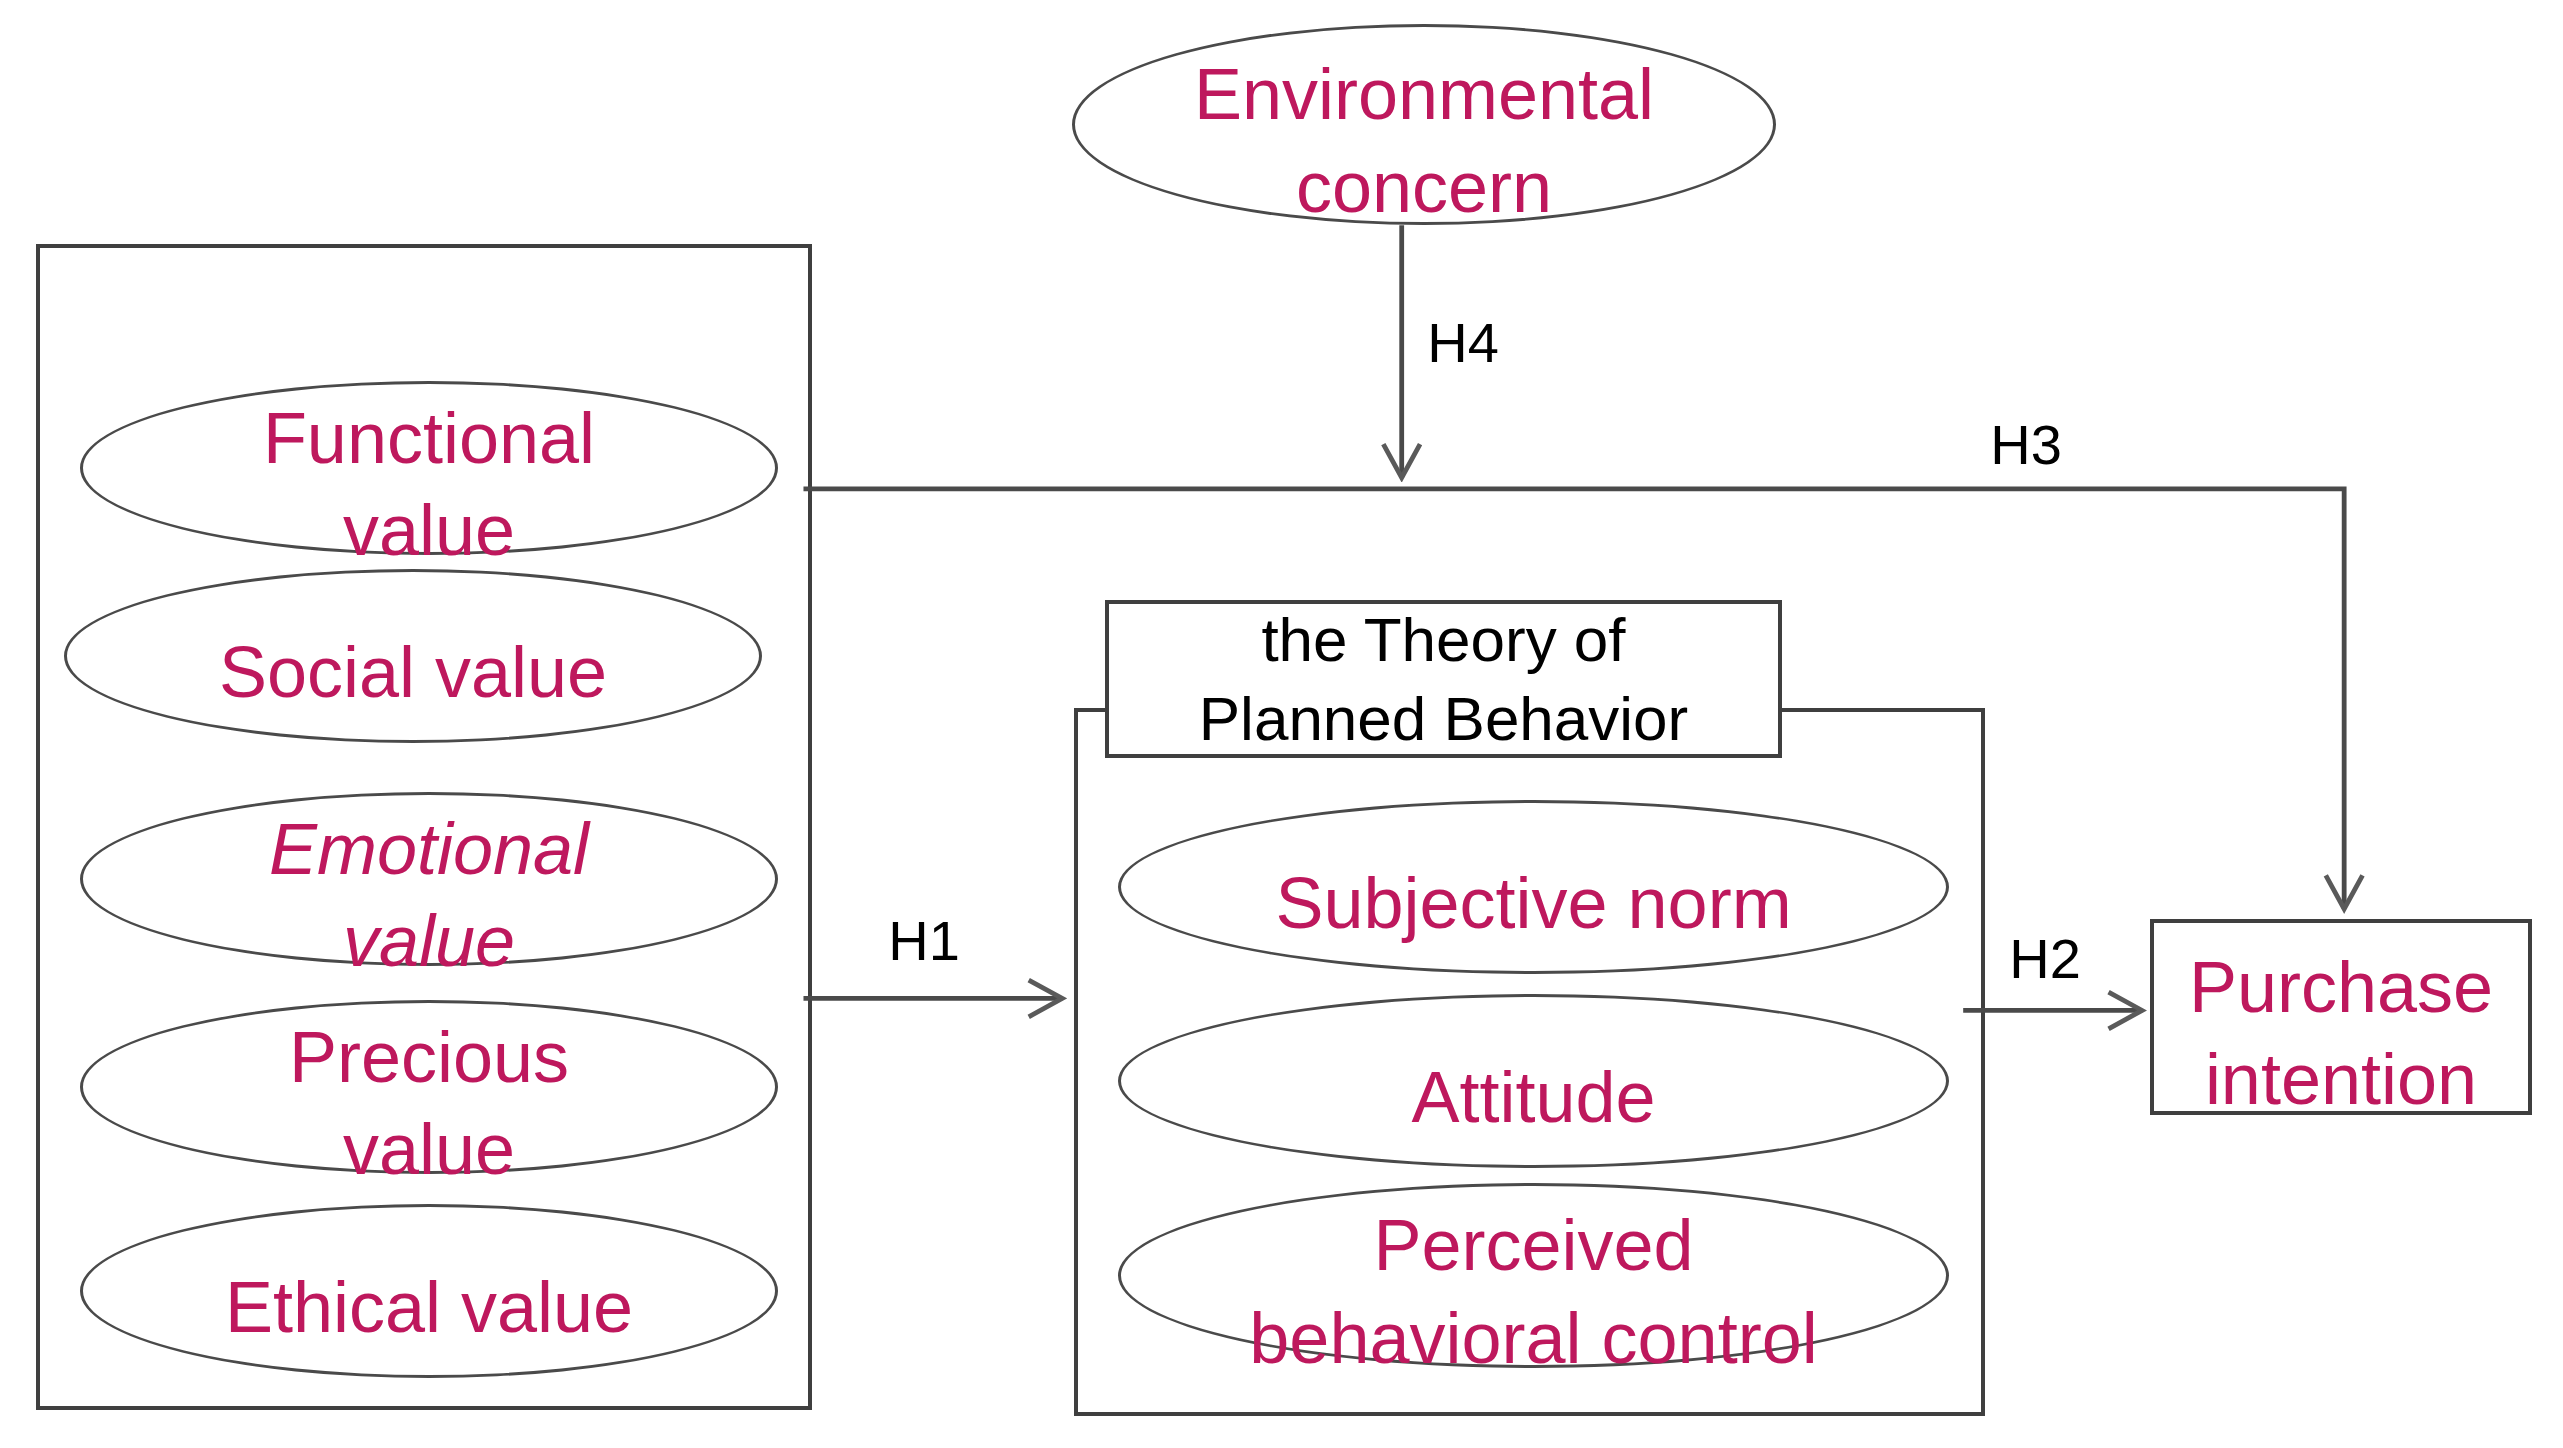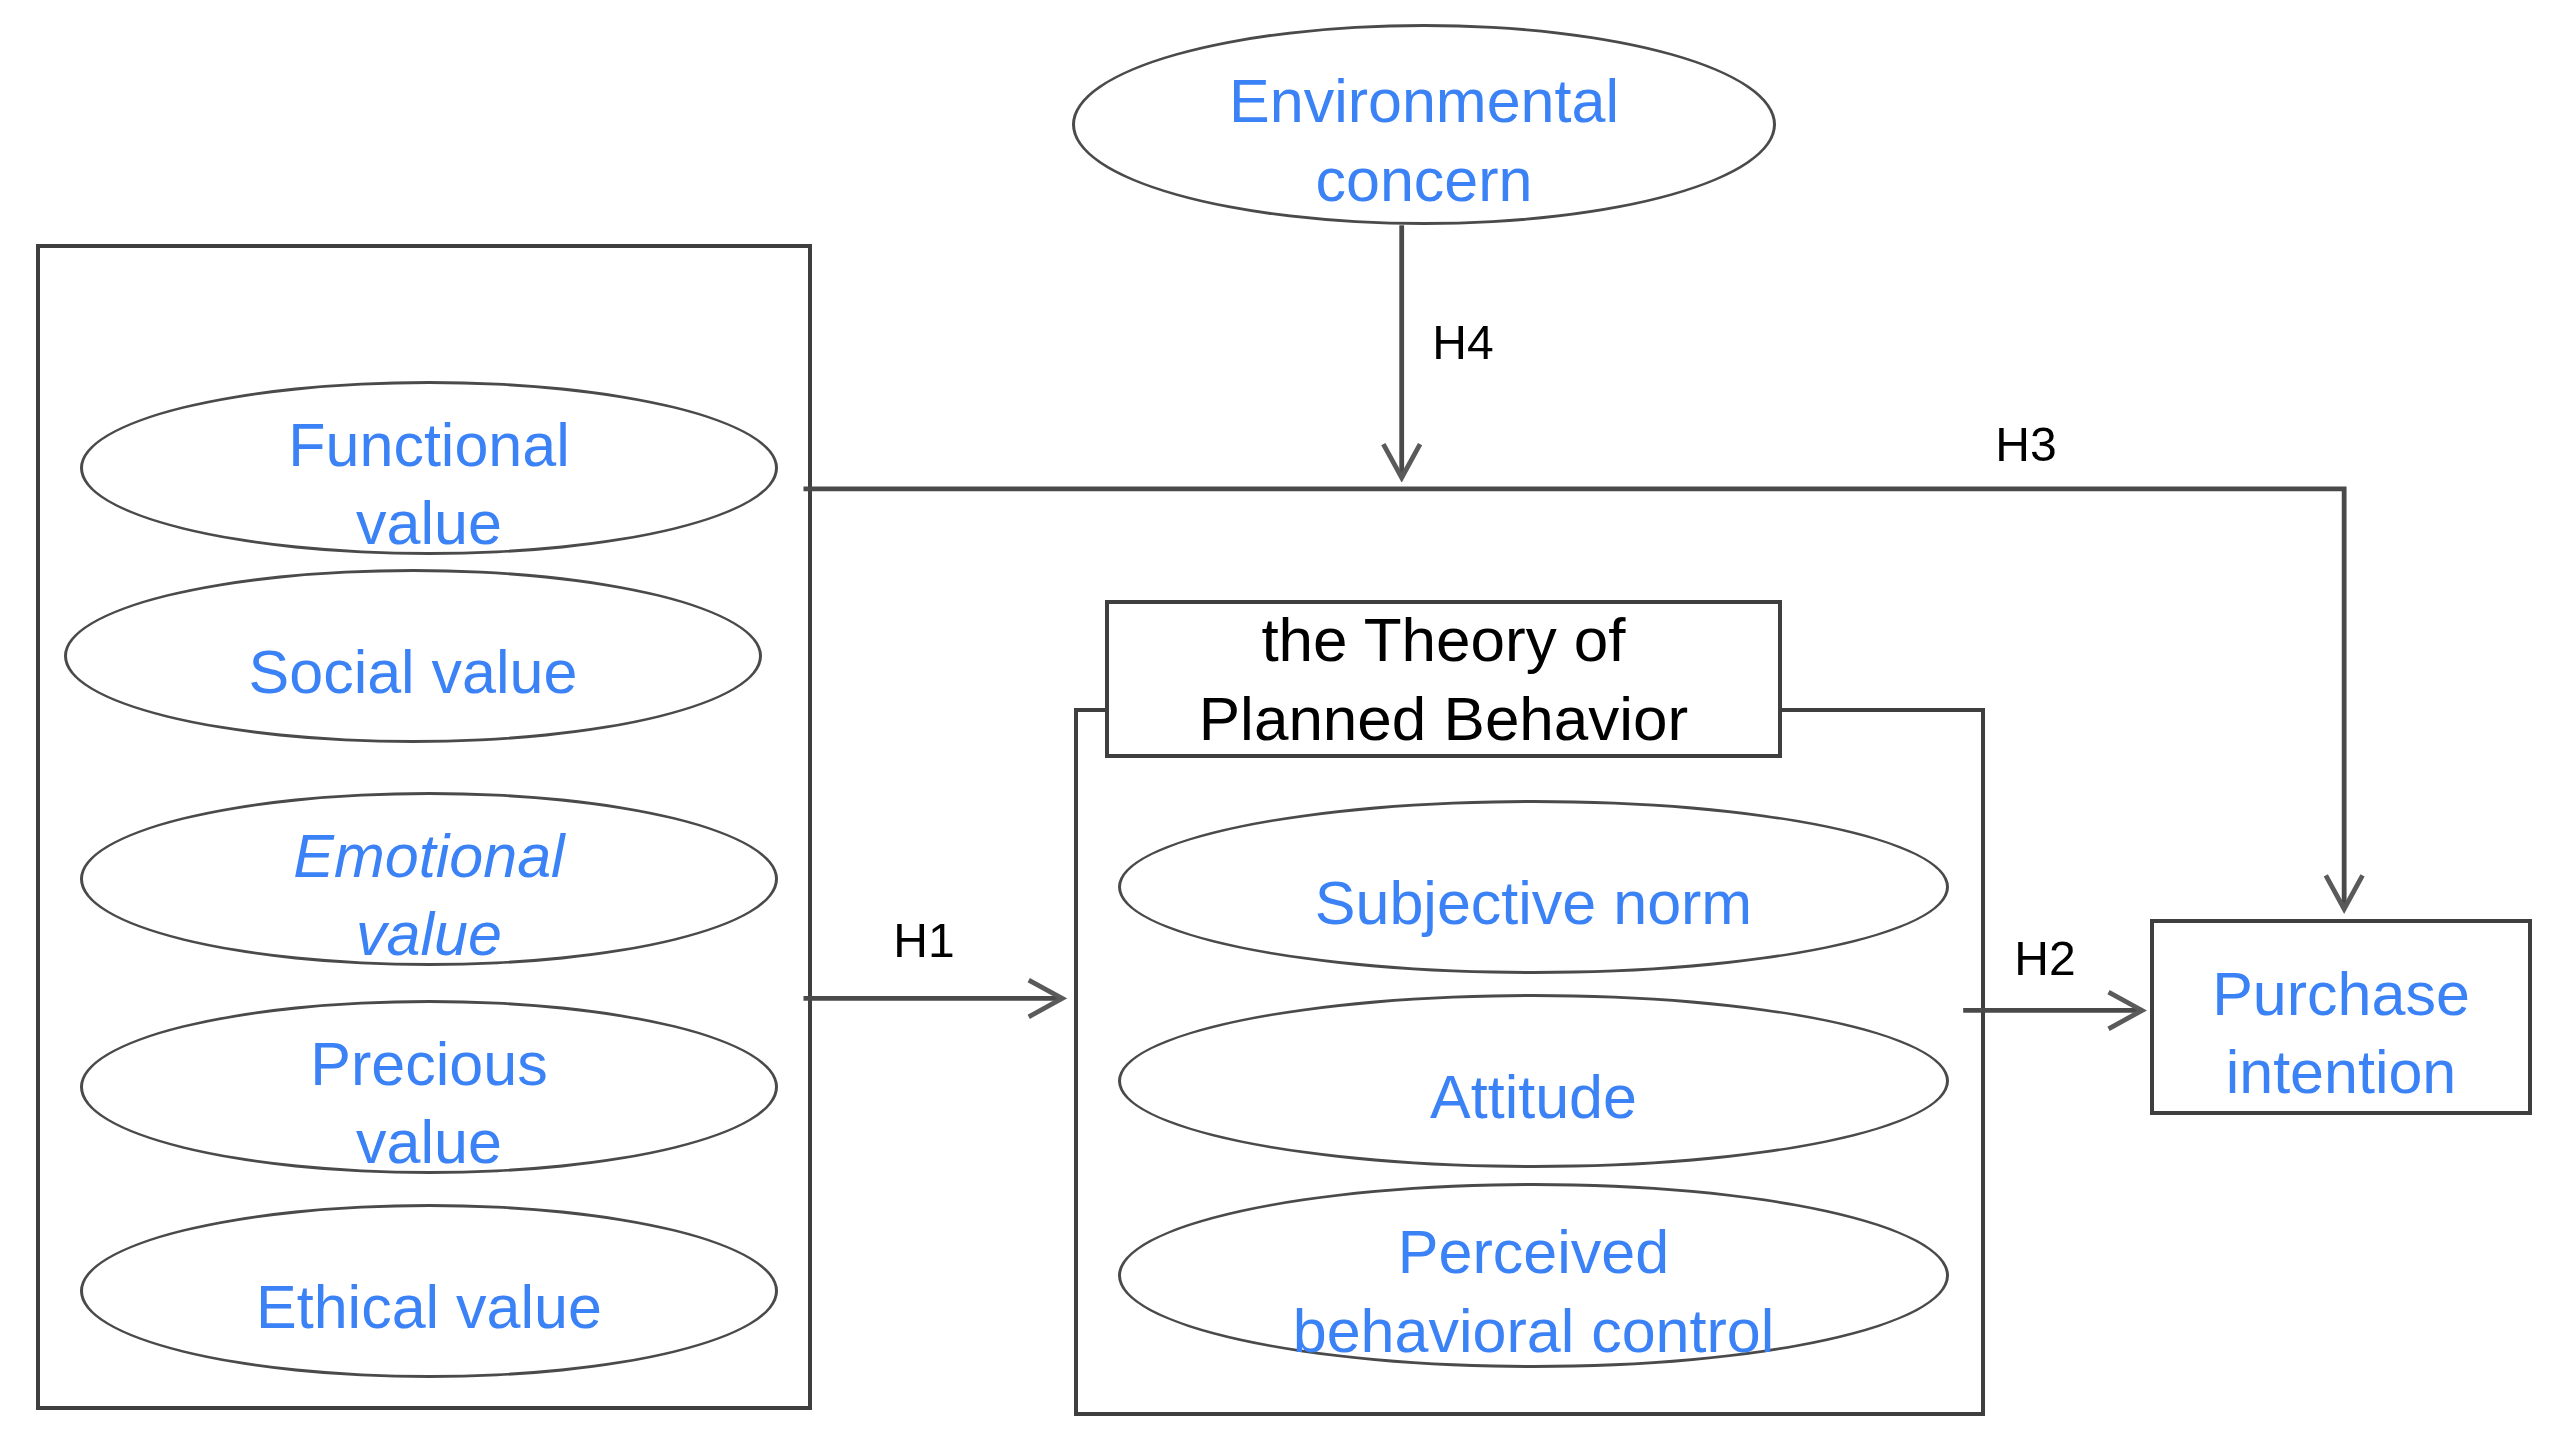--- a/index.html
+++ b/index.html
@@ -41,35 +41,35 @@
   }
   .ellipse {
     border: 3.2px solid #4a4a4a;
     border-radius: 50%;
   }
   .rect {
     border: 4.8px solid #3f3f3f;
   }
   .label {
     white-space: pre-line;
-    font-size: 61px;
+    font-size: 72px;
     line-height: 1.28;
-    color: #3b82f6;
+    color: #be185d;
     margin-top: 32px;
   }
   .title-label {
     white-space: pre-line;
     font-size: 62px;
     line-height: 1.28;
     color: #000000;
   }
   .h-label {
     position: absolute;
     transform: translate(-50%, -50%);
-    font-size: 48px;
+    font-size: 56px;
     color: #000000;
     z-index: 4;
   }
 </style>
 </head>
 <body>
 
 <div id="canvas">
 
   <div class="group-box" style="left:36px; top:244px; width:768px; height:1158px;"></div>

